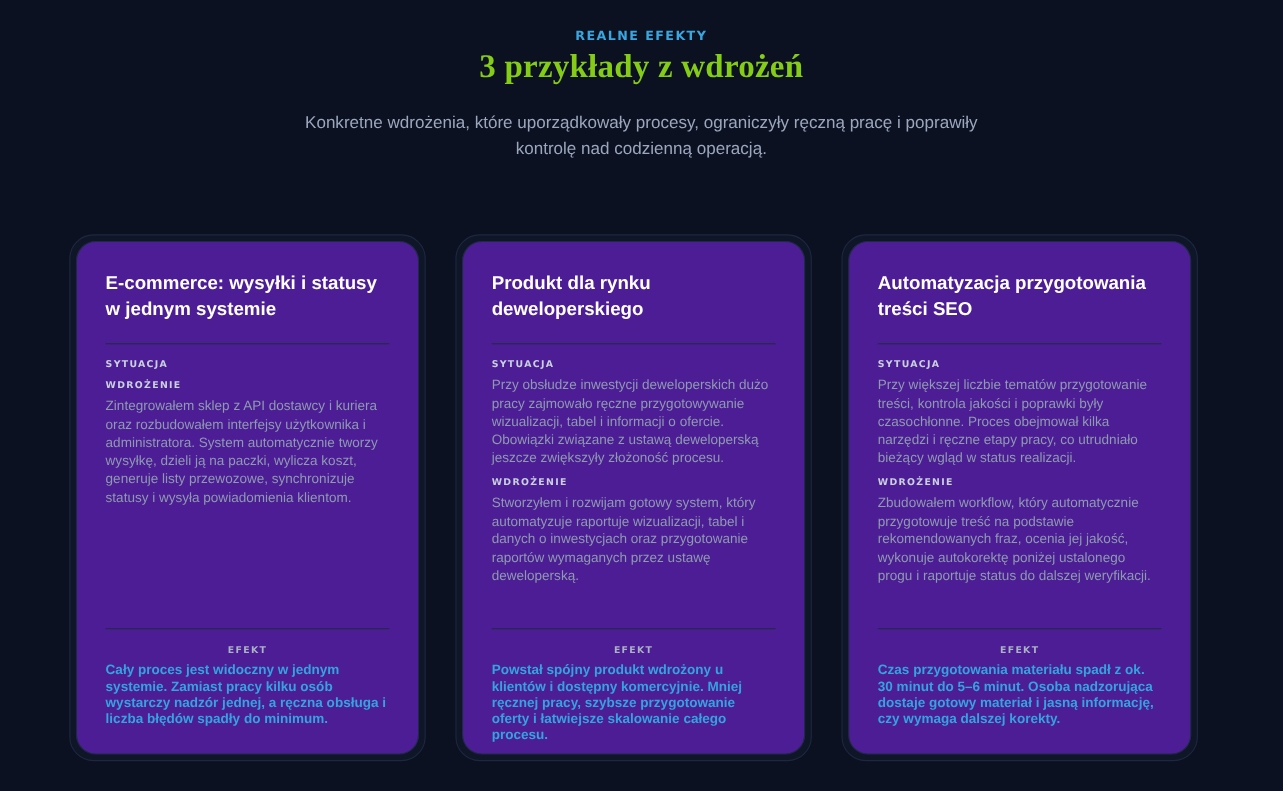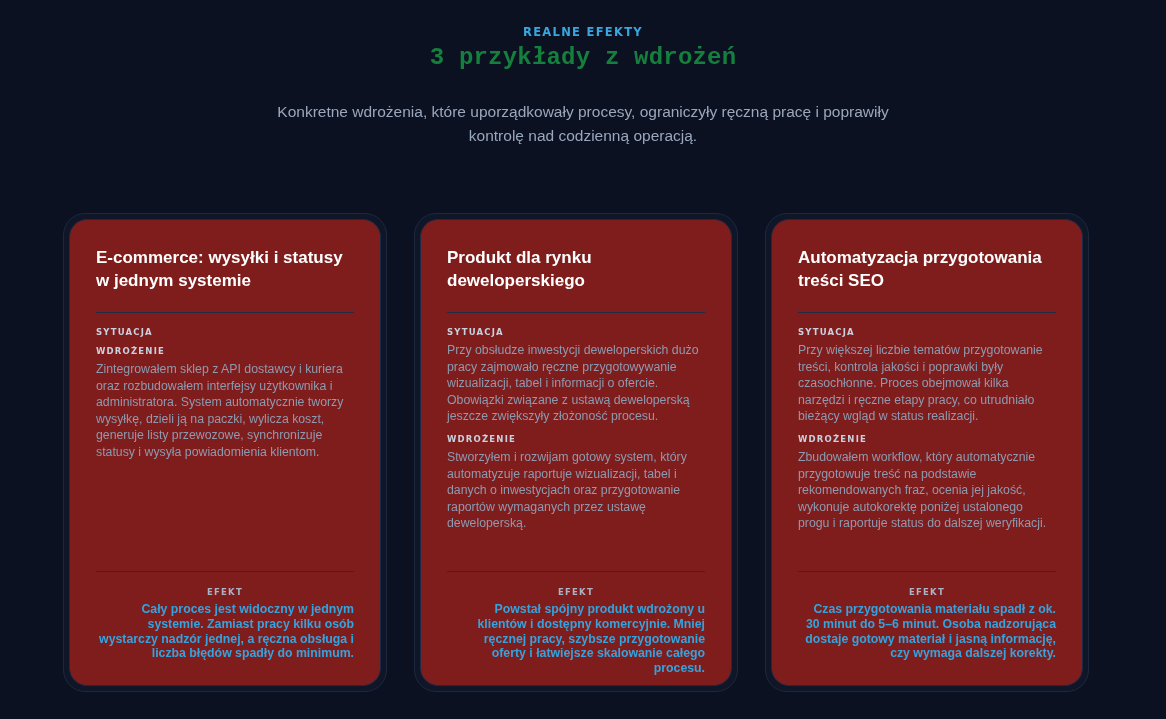--- a/index.html
+++ b/index.html
@@ -11,23 +11,23 @@
     }
     .page { position: relative; width: 1166px; height: 579px; }
     .eyebrow {
       position: absolute; top: 25px; left: 0; width: 100%;
       text-align: center; font-size: 11.5px; font-weight: 700;
       letter-spacing: 1.3px; color: #38a7e0;
       font-family: "DejaVu Sans", sans-serif;
     }
     .title {
       position: absolute; top: 44px; left: 0; width: 100%;
-      text-align: center; font-size: 24px; font-weight: 700;
-      color: #15803d; letter-spacing: 0.2px;
-      font-family: Liberation Mono, monospace;
+      text-align: center; font-size: 30px; font-weight: 700;
+      color: #84cc16; letter-spacing: 0.2px;
+      font-family: Liberation Serif, serif;
     }
     .subtitle {
       position: absolute; top: 100px; left: 253px; width: 660px;
       text-align: center; font-size: 15.5px; line-height: 24px;
       color: #9aa7bd;
     }
     .cards {
       position: absolute; top: 213px; left: 63px;
       display: flex; gap: 27px;
     }
@@ -36,21 +36,21 @@
       width: 324px; height: 479px;
       border-radius: 22px;
       border: 1px solid #1d2840;
       background: #0f1628;
       padding: 5px;
     }
     .card-inner {
       width: 100%; height: 100%;
       border-radius: 18px;
       border: 1px solid #1e2a45;
-      background: #7f1d1d;
+      background: #4c1d95;
       padding: 26px 26px 0 26px;
       position: relative;
     }
     .card-title {
       font-size: 17px; font-weight: 700; line-height: 23px;
       color: #ffffff; height: 66px;
       margin-top: 0;
     }
     .divider {
       height: 1px; background: #222c44; width: 100%;
@@ -66,21 +66,20 @@
     }
     .sec-situation { margin-top: 14px; }
     .sec-impl { margin-top: 9px; }
     .bottom {
       position: absolute; left: 26px; right: 26px; top: 351px;
     }
     .effect-label { margin-top: 15px; text-align: center; }
     .effect-text {
       font-size: 12.3px; line-height: 14.8px; font-weight: 700;
       color: #34a4df;
-      text-align: right;
     }
   </style>
 </head>
 <body>
 
 <div class="page">
   <div class="eyebrow">REALNE EFEKTY</div>
   <h1 class="title">3 przykłady z wdrożeń</h1>
   <p class="subtitle">Konkretne wdrożenia, które uporządkowały procesy, ograniczyły ręczną pracę i poprawiły kontrolę nad codzienną operacją.</p>
 

